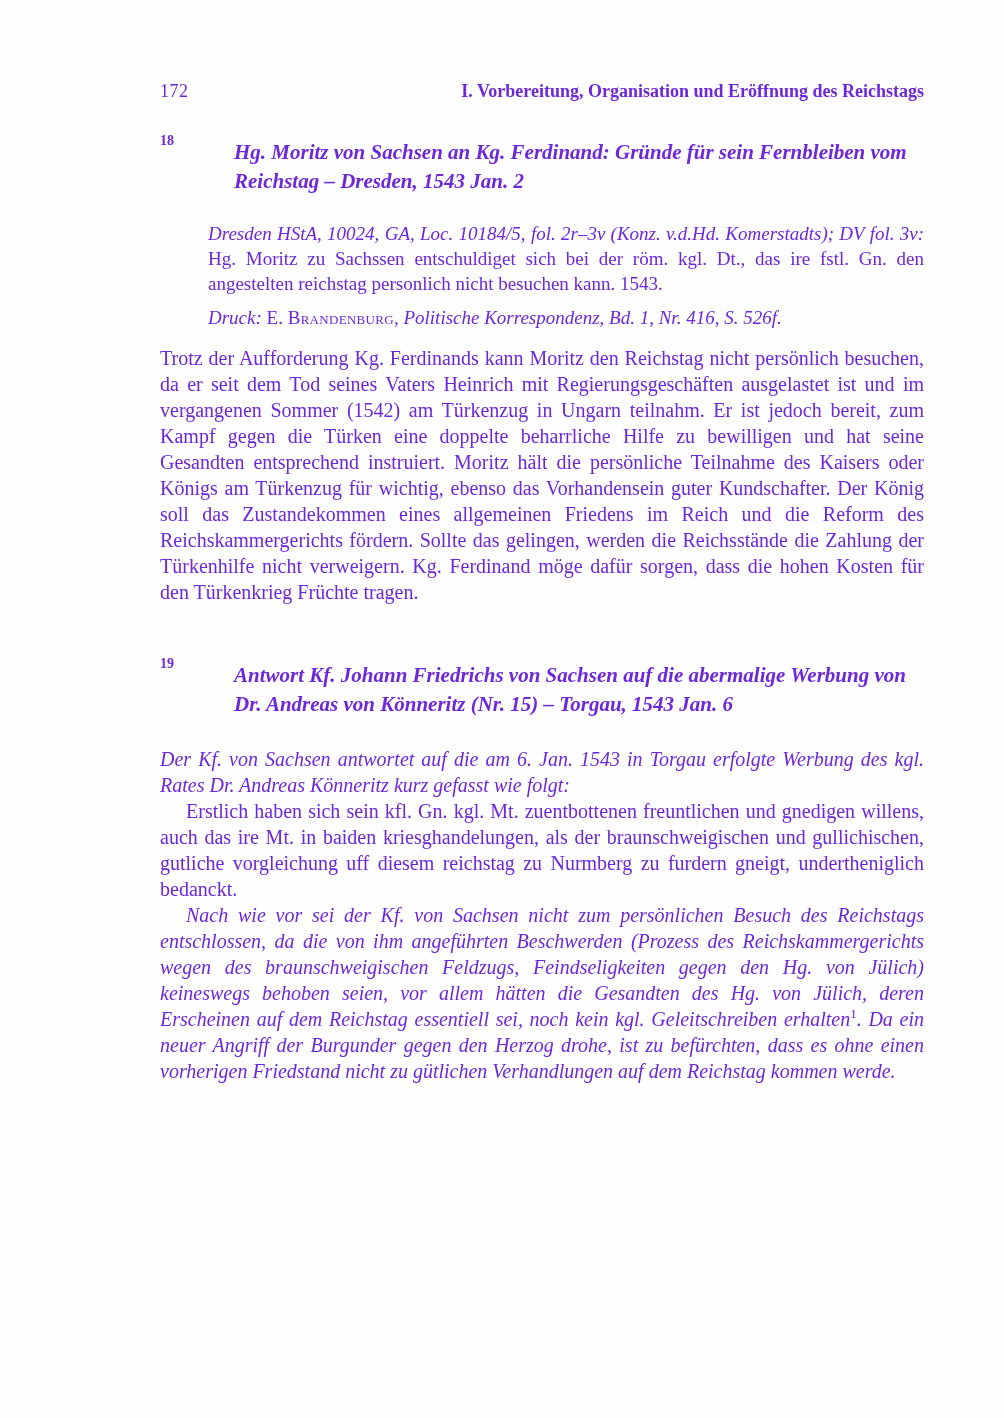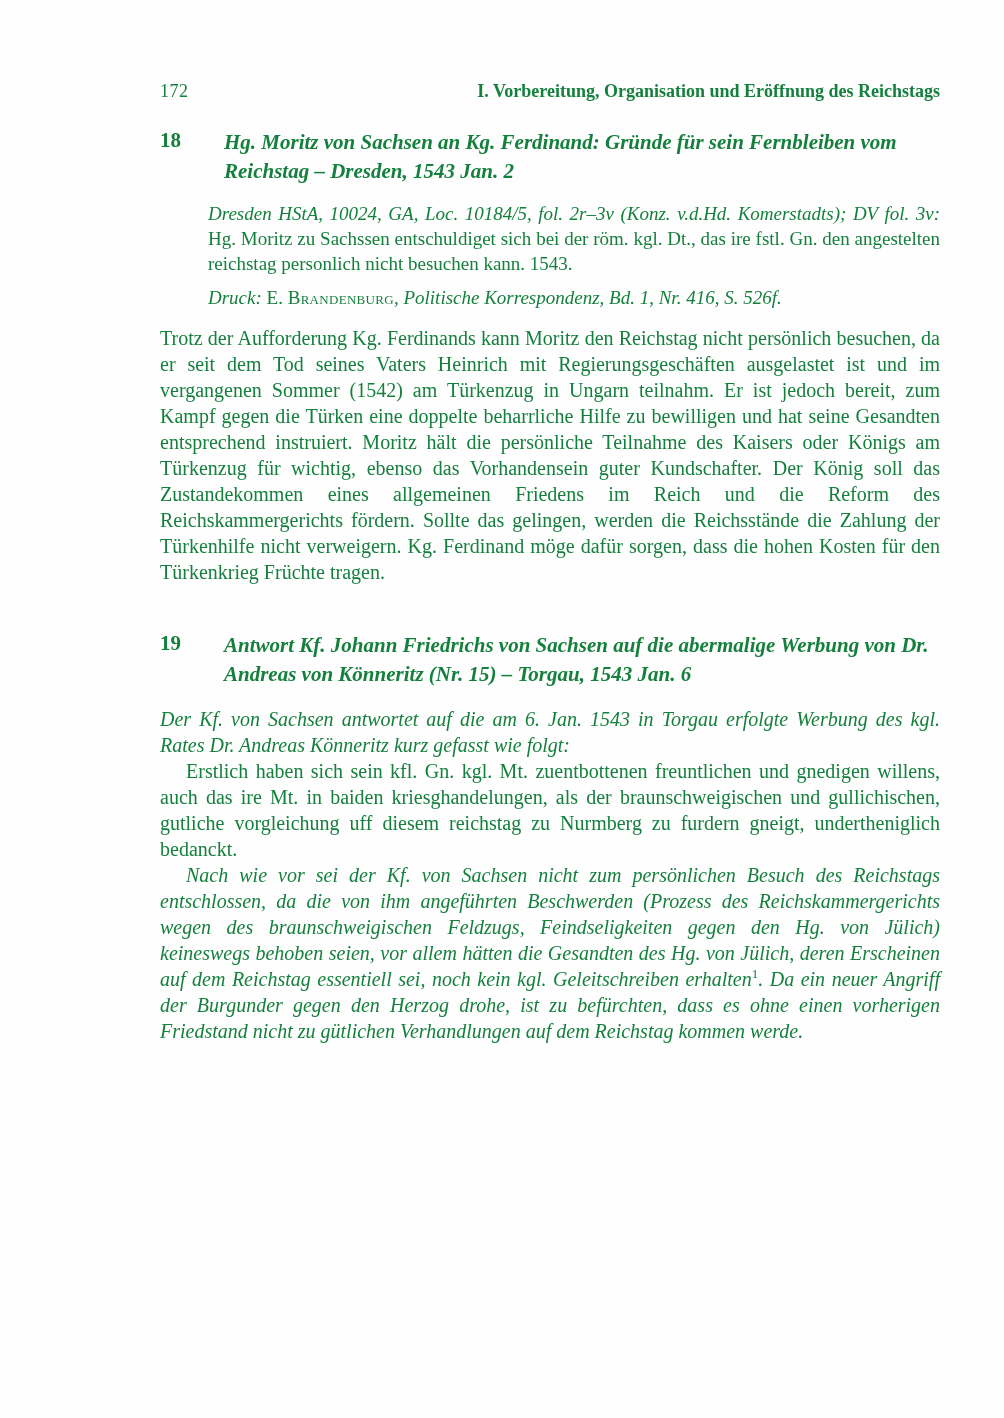--- a/index.html
+++ b/index.html
@@ -6,23 +6,23 @@
     margin: 0;
     padding: 0;
     background: #ffffff;
   }
   .page {
     position: relative;
     width: 1004px;
     height: 1418px;
     box-sizing: border-box;
     background: #fefefe;
-    color: #15803d;
+    color: #6d28d9;
     font-family: "Liberation Serif", serif;
-    padding: 80px 64px 0 160px;
+    padding: 80px 80px 0 160px;
     overflow: hidden;
   }
   .running-header {
     position: relative;
     font-size: 18px;
     line-height: 22px;
     margin-bottom: 24px;
   }
   .pagenum {
     position: absolute;
@@ -35,26 +35,26 @@
     font-weight: bold;
   }
   .entry-heading {
     display: flex;
     align-items: flex-start;
     margin-bottom: 13px;
   }
   .entry-number {
     flex: none;
     width: 62px;
-    font-size: 21px;
+    font-size: 14px;
     font-weight: 700;
     line-height: 29px;
   }
   .entry-title {
-    margin: 2px;
+    margin: 12px;
     flex: 1;
     font-size: 21px;
     font-weight: 700;
     font-style: italic;
     line-height: 29px;
   }
   .indent-block {
     margin-left: 48px;
   }
   .archive {

